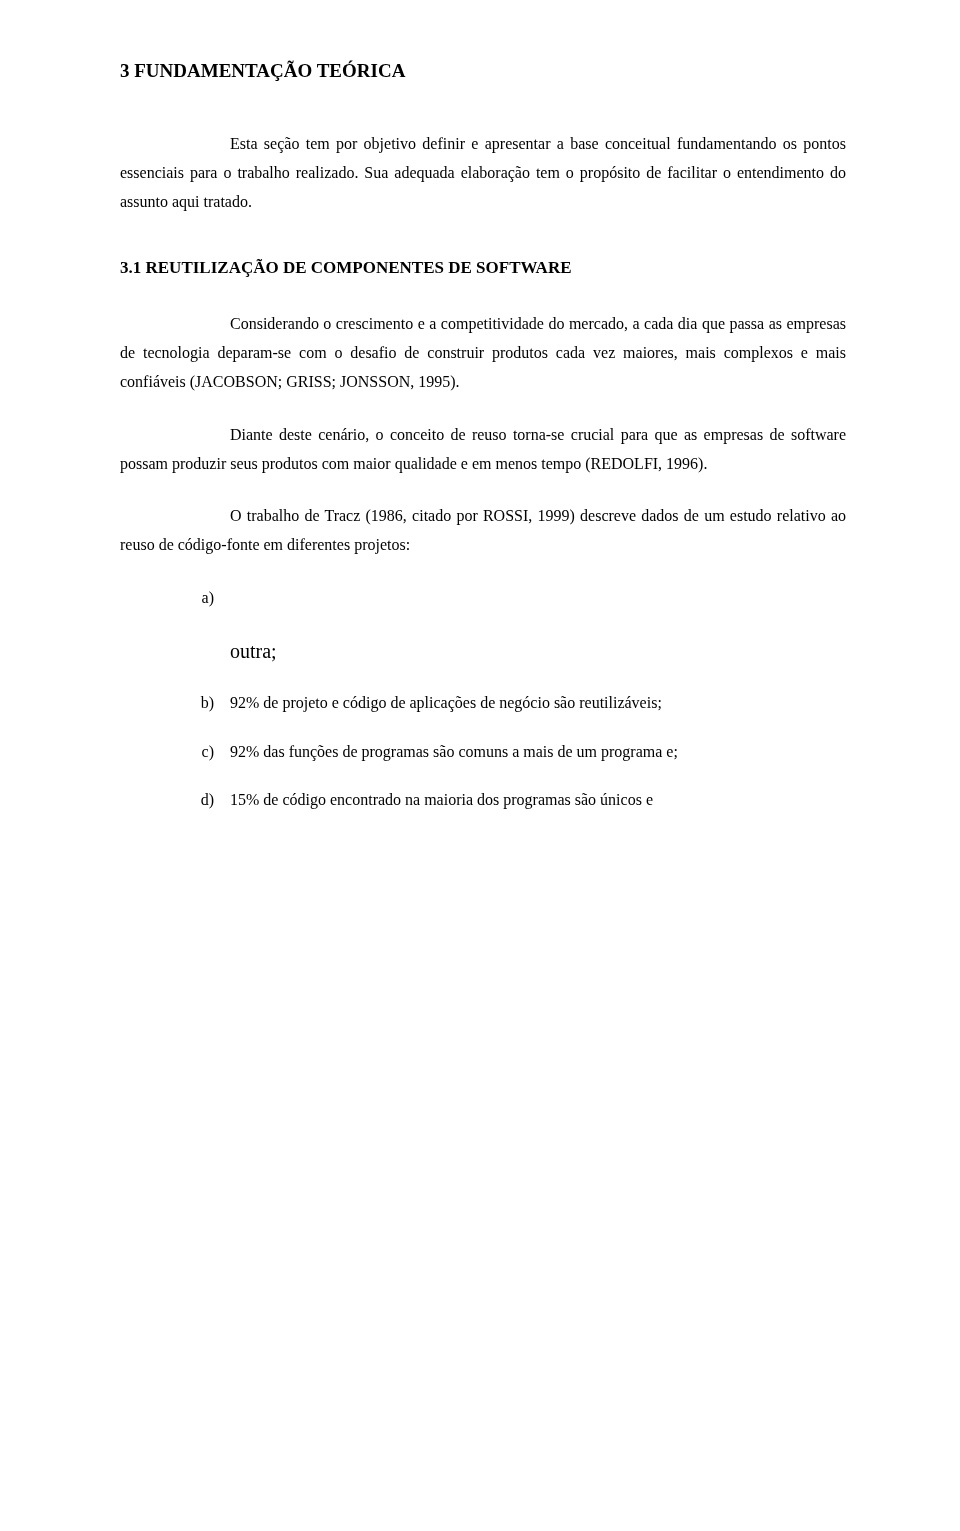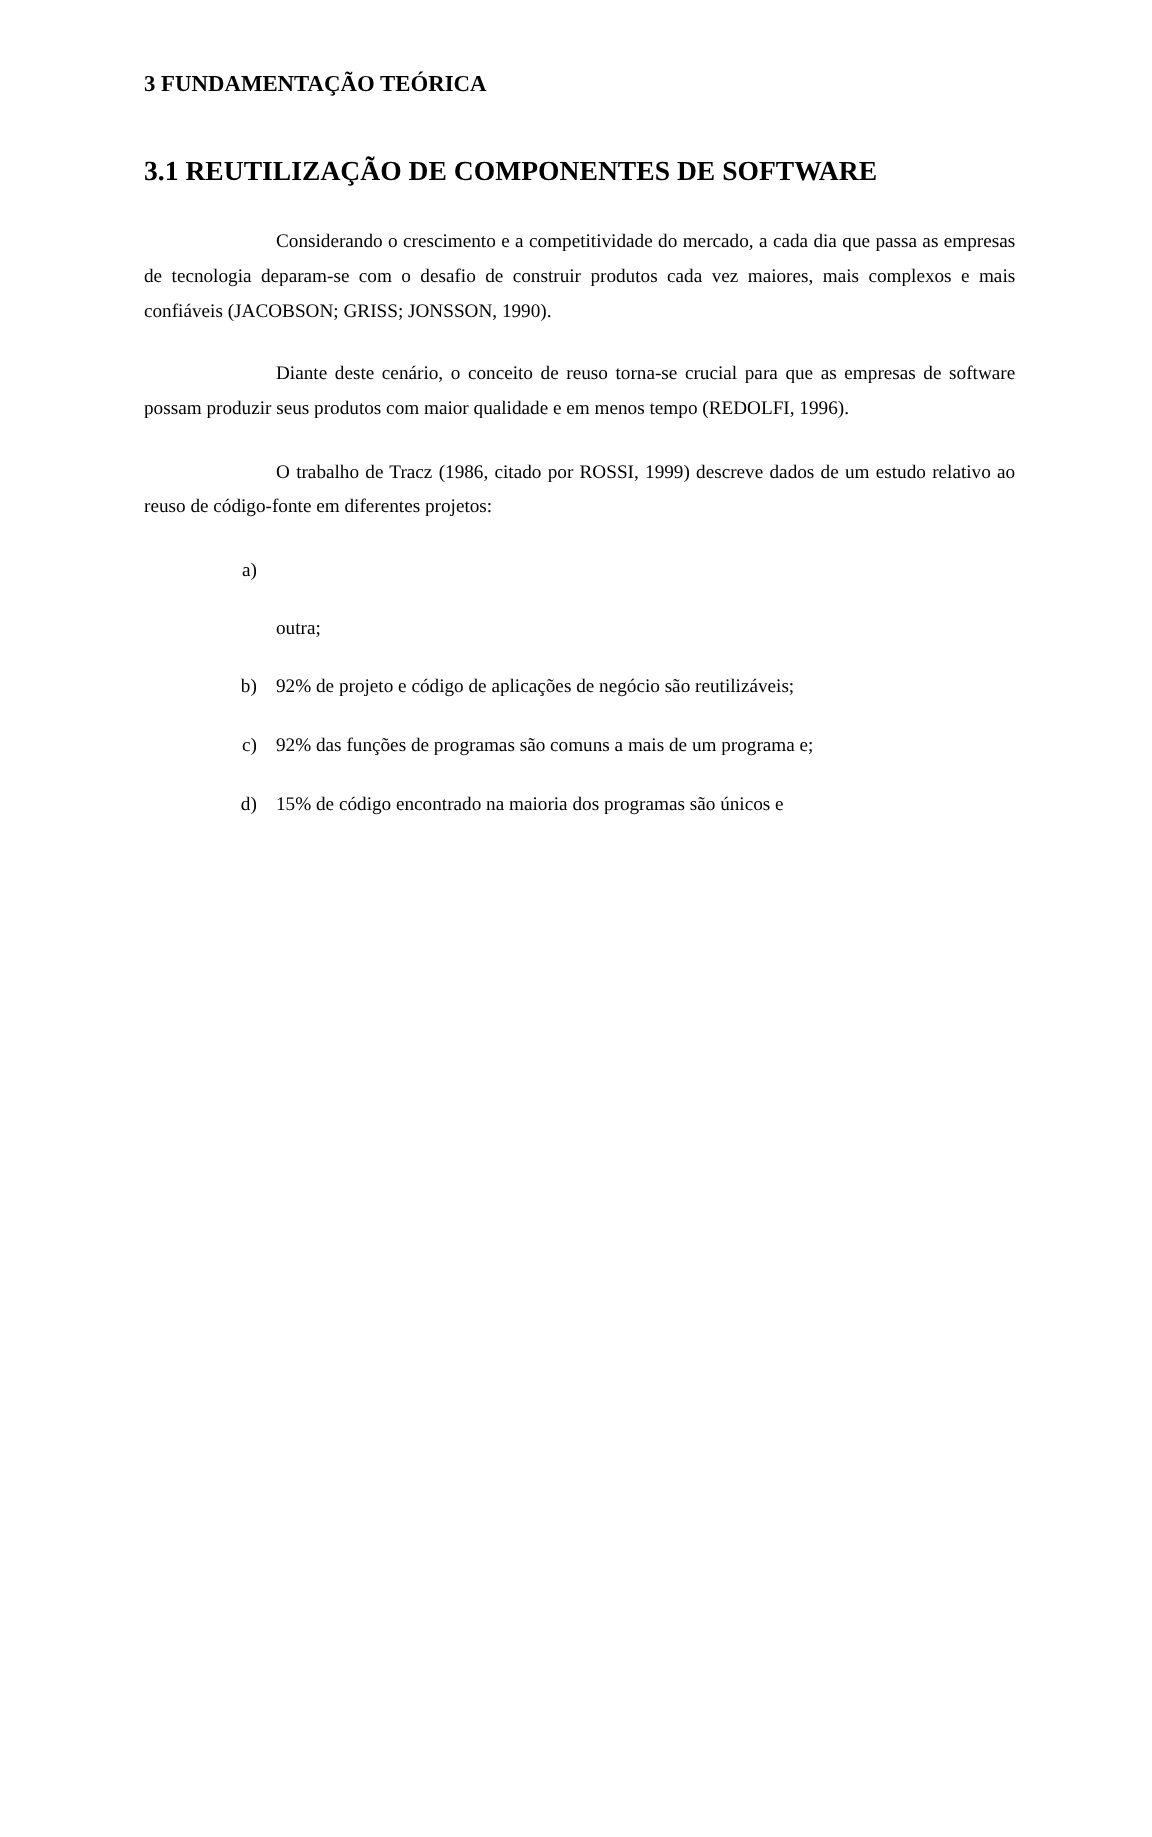--- a/index.html
+++ b/index.html
@@ -28,23 +28,23 @@
       text-align: left;
     }
     .paragraph-indented {
       text-align: justify;
       line-height: 1.8;
       margin-bottom: 24px;
       font-size: 16px;
       text-indent: 110px;
     }
     .section-title {
-      font-size: 23px;
+      font-size: 17px;
       font-weight: bold;
-      margin-top: 24px;
+      margin-top: 42px;
       margin-bottom: 32px;
       text-align: left;
     }
     .list-item {
       text-align: justify;
       line-height: 1.8;
       margin-bottom: 20px;
       font-size: 16px;
       display: flex;
       align-items: flex-start;
@@ -58,34 +58,35 @@
       padding-right: 16px;
     }
   </style>
 </head>
 <body>
 
 <div class="page">
 
   <h1 class="chapter-title">3 FUNDAMENTAÇÃO TEÓRICA</h1>
 
+  <p class="paragraph-indented">Esta seção tem por objetivo definir e apresentar a base conceitual fundamentando os pontos essenciais para o trabalho realizado. Sua adequada elaboração tem o propósito de facilitar o entendimento do assunto aqui tratado.</p>
 
   <h2 class="section-title">3.1 REUTILIZAÇÃO DE COMPONENTES DE SOFTWARE</h2>
 
-  <p class="paragraph-indented">Considerando o crescimento e a competitividade do mercado, a cada dia que passa as empresas de tecnologia deparam-se com o desafio de construir produtos cada vez maiores, mais complexos e mais confiáveis (JACOBSON; GRISS; JONSSON, 1990).</p>
+  <p class="paragraph-indented">Considerando o crescimento e a competitividade do mercado, a cada dia que passa as empresas de tecnologia deparam-se com o desafio de construir produtos cada vez maiores, mais complexos e mais confiáveis (JACOBSON; GRISS; JONSSON, 1995).</p>
 
   <p class="paragraph-indented">Diante deste cenário, o conceito de reuso torna-se crucial para que as empresas de software possam produzir seus produtos com maior qualidade e em menos tempo (REDOLFI, 1996).</p>
 
   <p class="paragraph-indented">O trabalho de Tracz (1986, citado por ROSSI, 1999) descreve dados de um estudo relativo ao reuso de código-fonte em diferentes projetos:</p>
 
   <div>
     <div class="list-item">
       <span class="list-label-letter">a)</span>
     </div>
-      <div style="display: flex; margin-bottom: 20px; font-size: 16px; line-height: 1.8; text-align: justify;">
+      <div style="display: flex; margin-bottom: 20px; font-size: 20px; line-height: 1.8; text-align: justify;">
         <span style="min-width:110px; display:inline-block;"></span>
         <span>outra;</span>
       </div>
 
     <div class="list-item">
       <span class="list-label-letter">b)</span>
       <span class="list-content">92% de projeto e código de aplicações de negócio são reutilizáveis;</span>
     </div>
 
     <div class="list-item">

